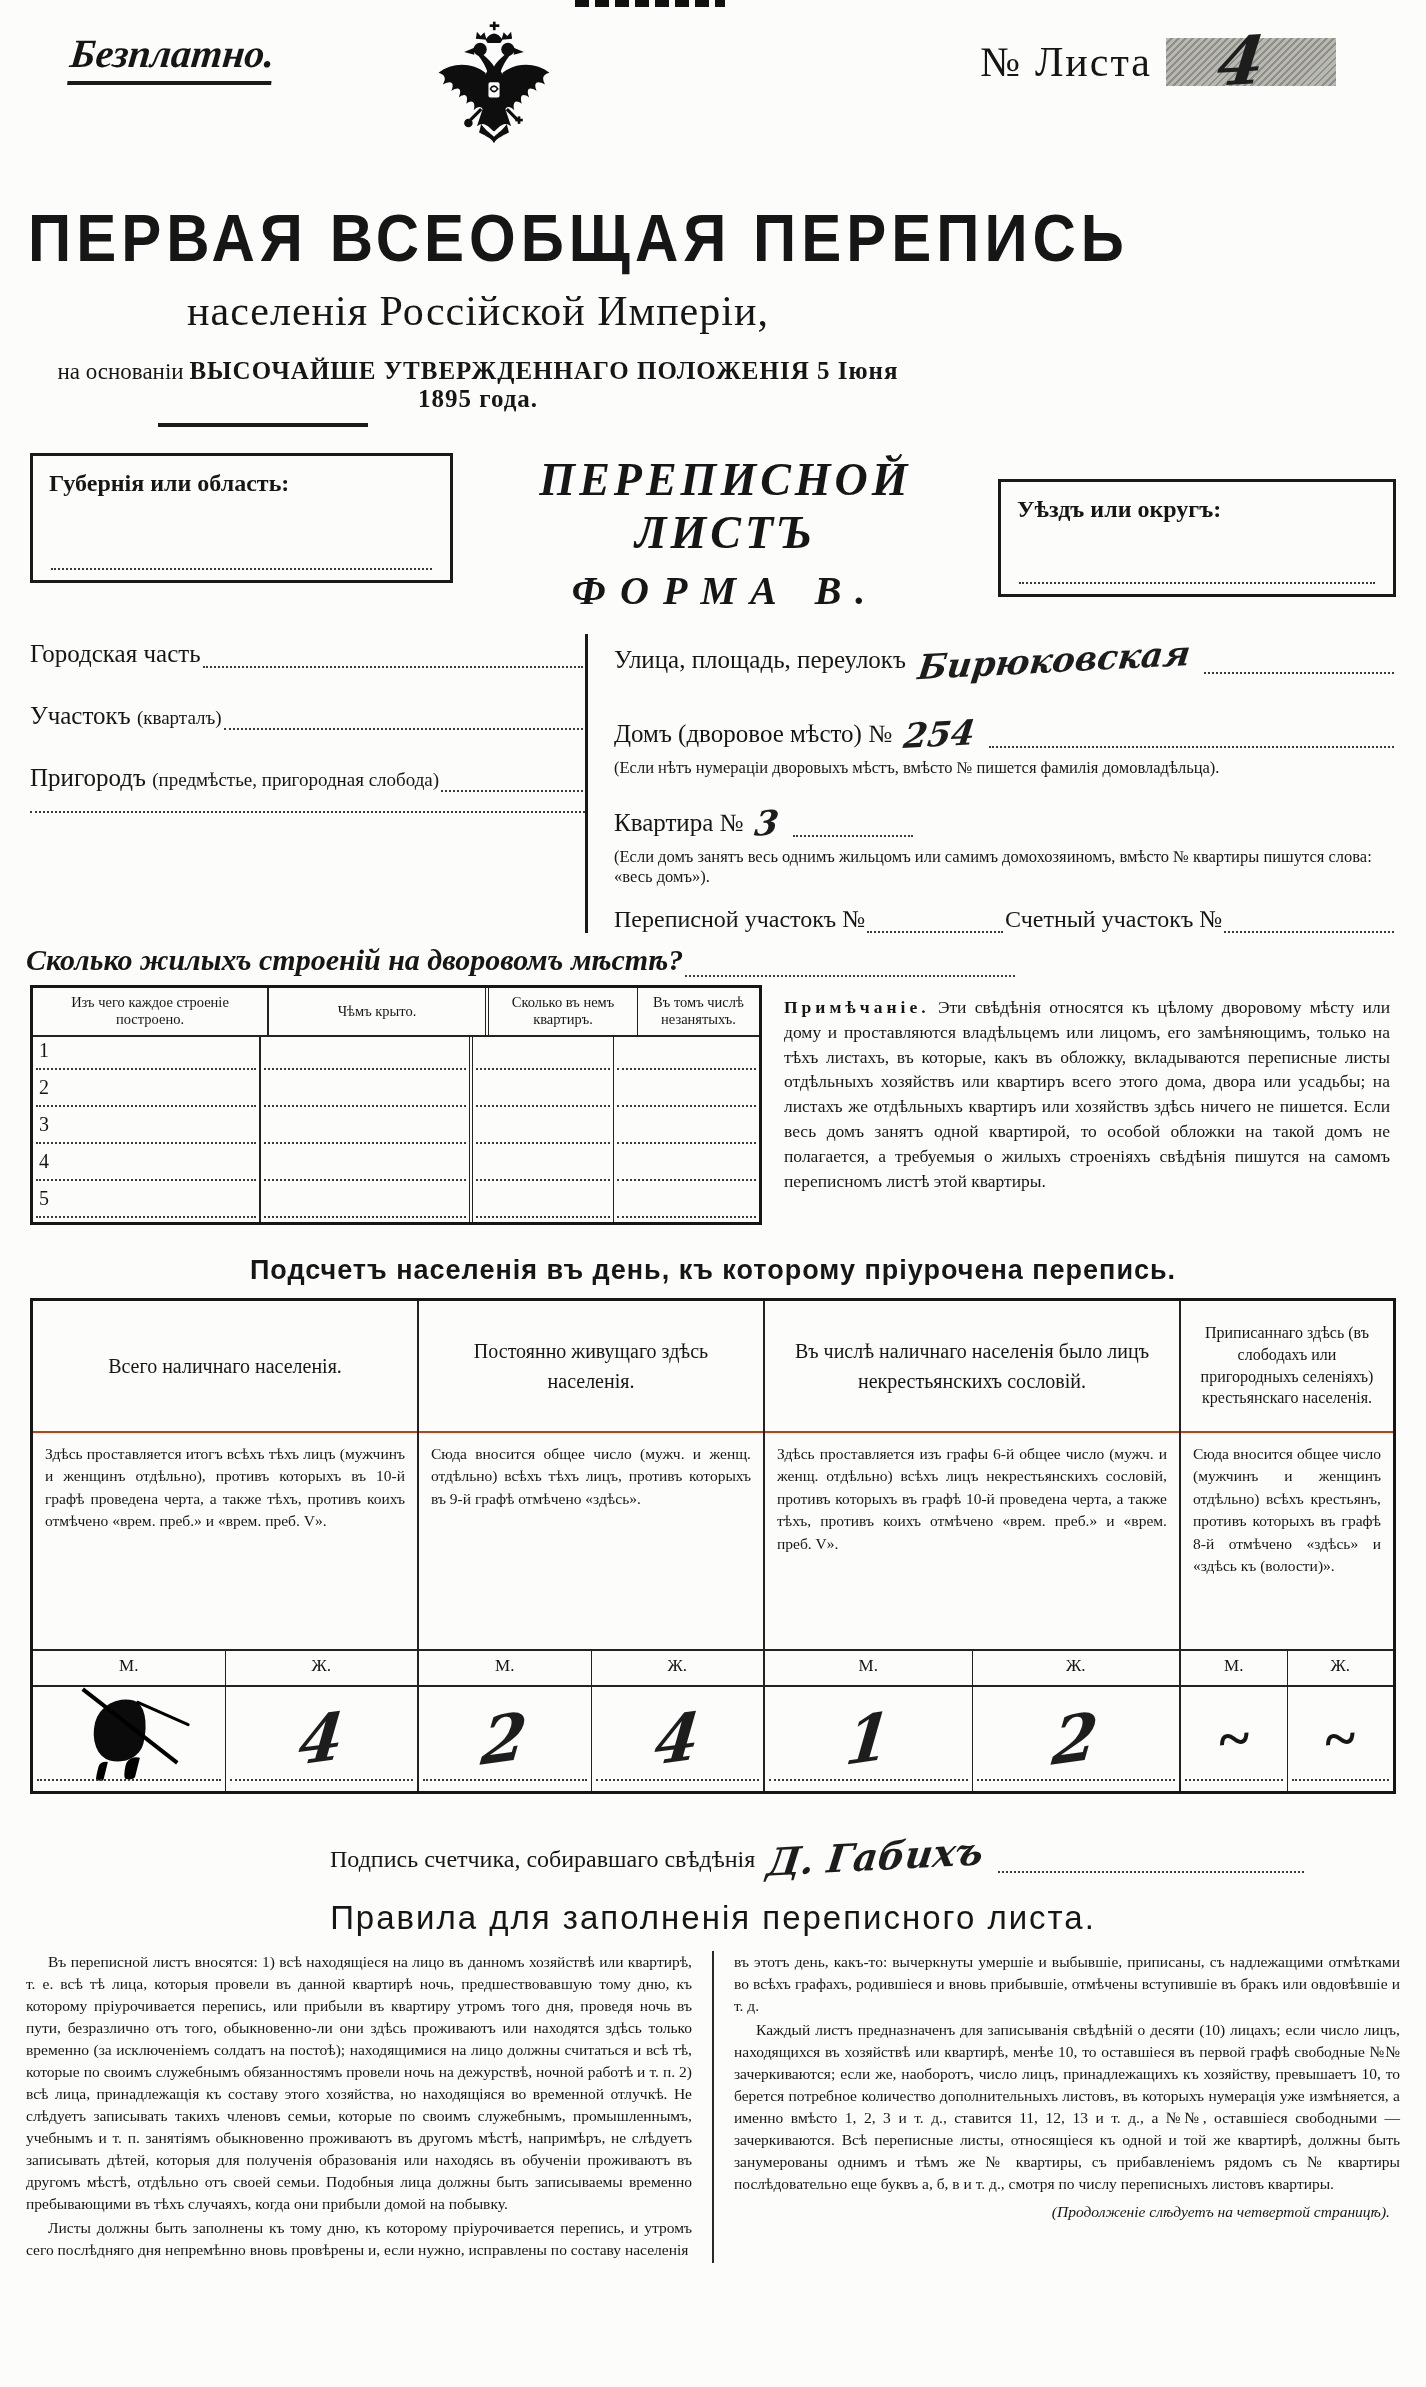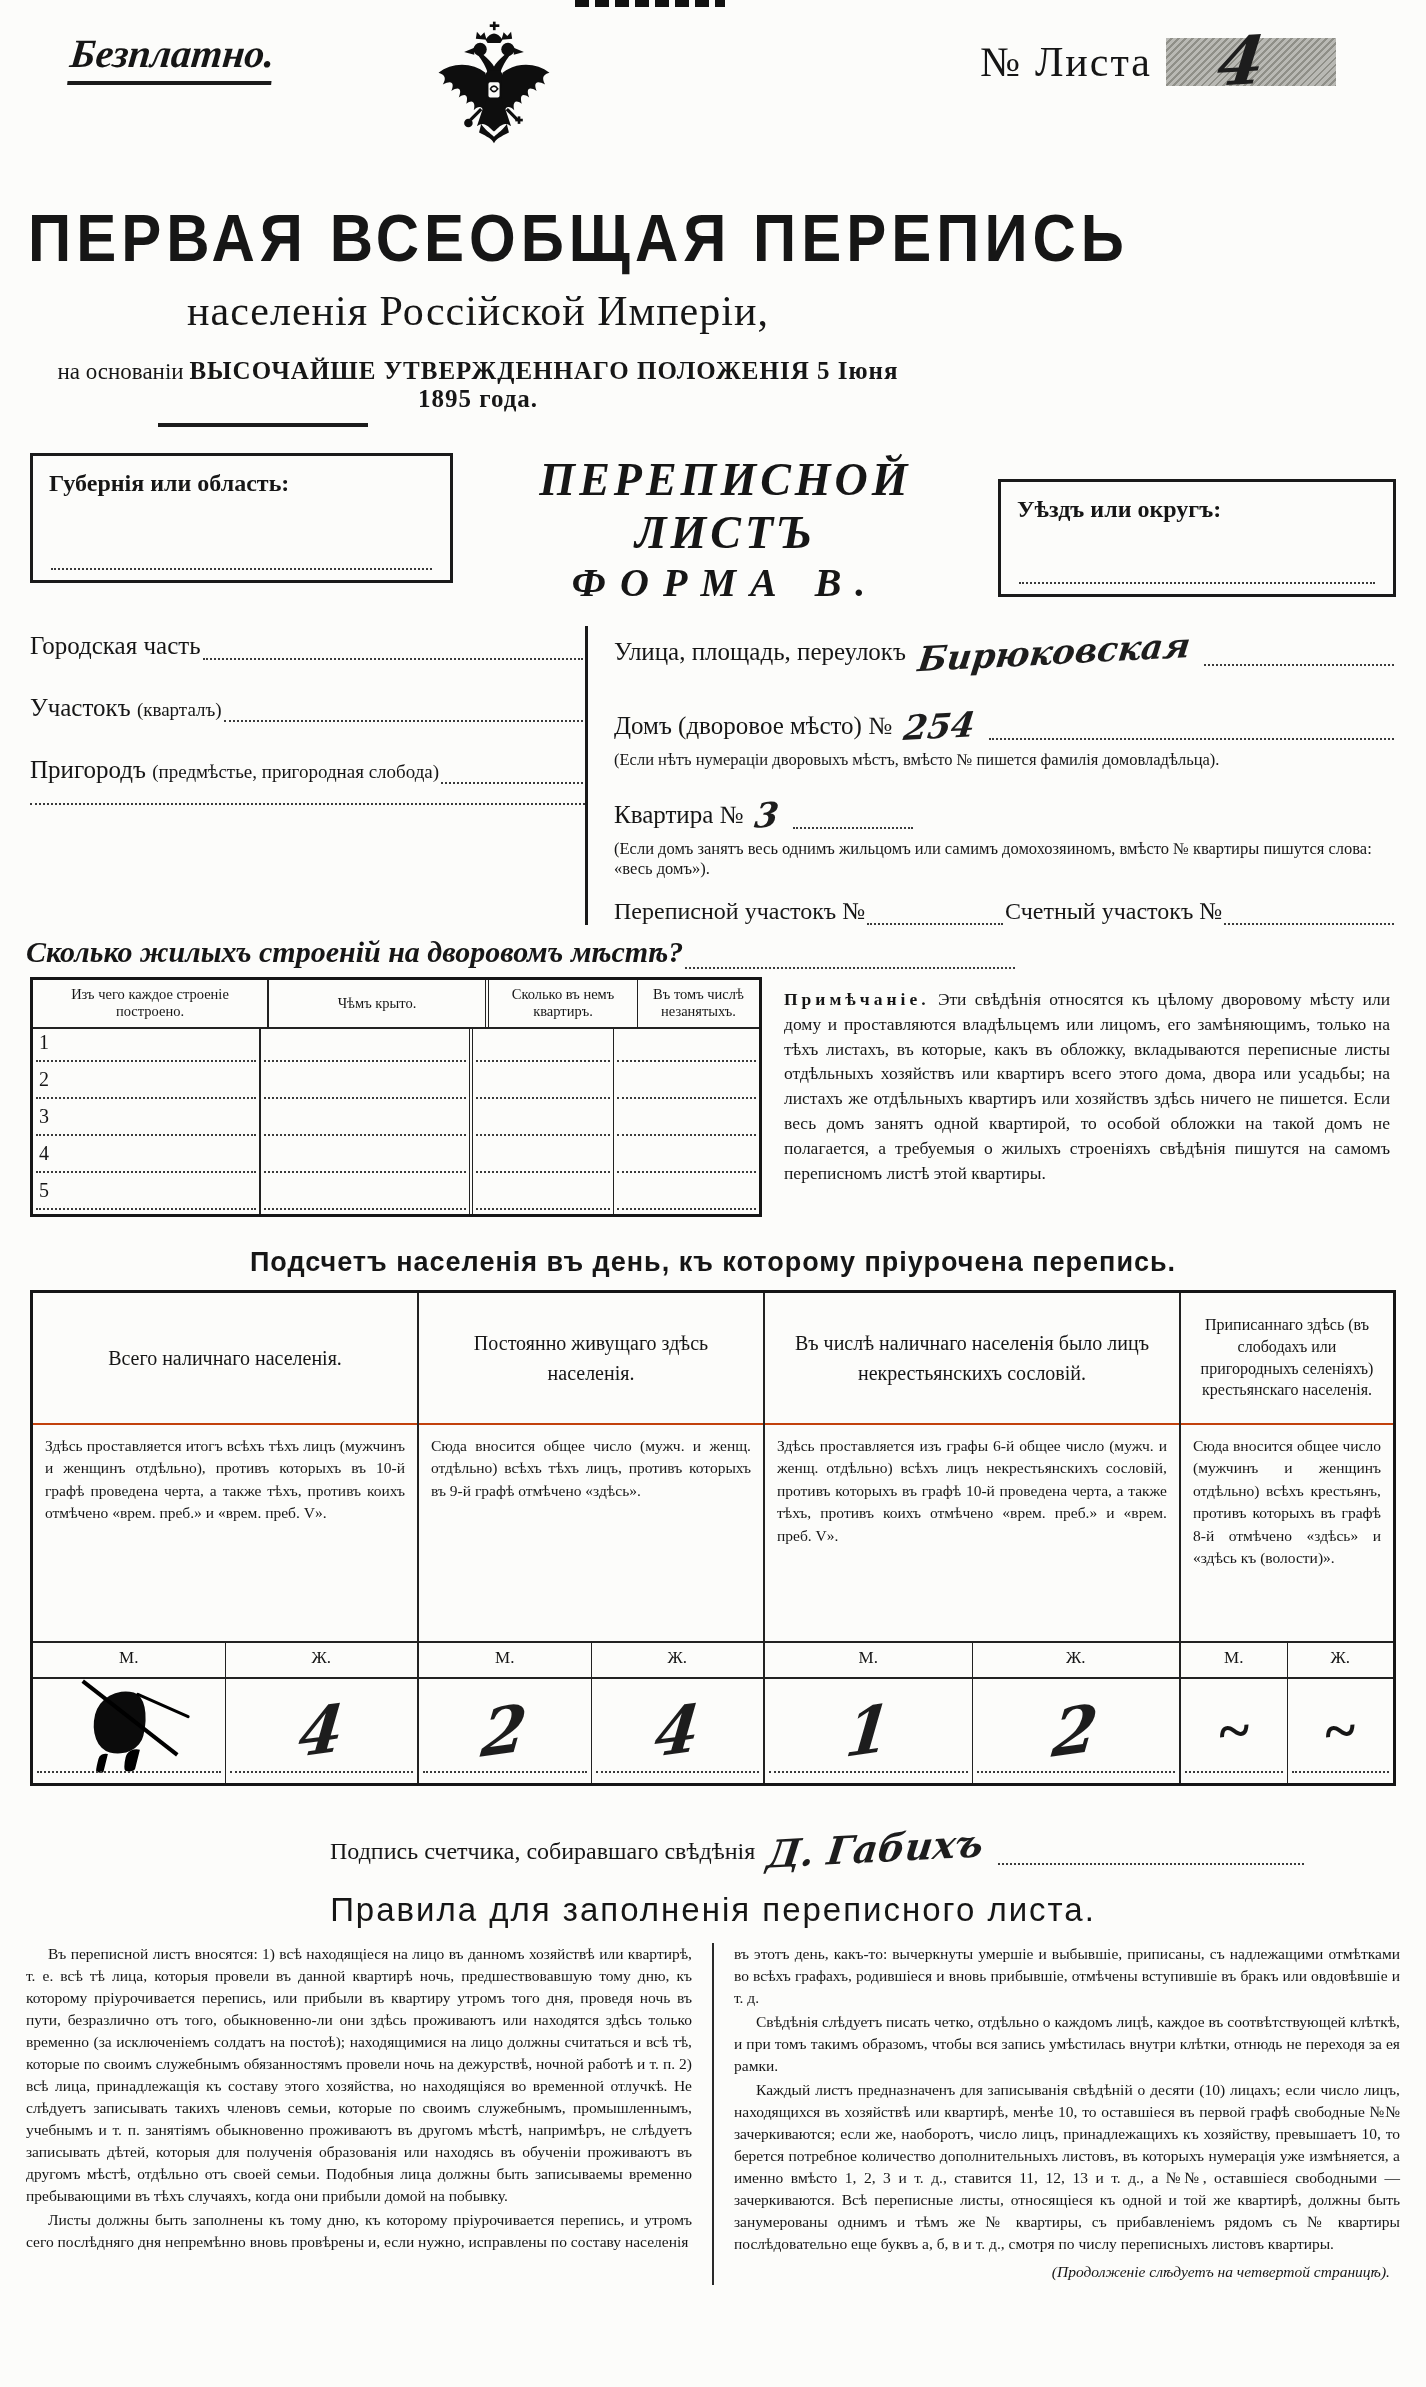--- a/index.html
+++ b/index.html
@@ -33,21 +33,21 @@
 
   
   .formhead { display:flex; margin:26px 30px 0 30px; align-items:stretch; }
   .fh-box { border:3px solid #1a1a1a; padding:14px 16px 10px 16px;
     display:flex; flex-direction:column; justify-content:space-between; }
   .fh-left { width:385px; height:100px; }
   .fh-right { width:360px; height:88px; margin-top:26px; }
   .fh-box .lbl { font-size:24px; font-weight:bold; }
   .fh-center { flex:1; text-align:center;font-style:italic; }
   .fh-c1 { font-size:46px; font-weight:bold; letter-spacing:4px; }
-  .fh-c2 { font-size:40px; font-weight:bold; letter-spacing:14px; margin-top:0; }
+  .fh-c2 { font-size:40px; font-weight:bold; letter-spacing:14px; margin-top:8px; }
   .dotline { border-bottom:2px dotted #3a3a3a; flex:1; margin:0 2px; min-height:1em; }
   .fh-box .dotline { flex:none; height:1px; margin-top:18px; }
 
   
   .address { display:flex; margin:20px 30px 0 30px; }
   .addr-left { width:555px; padding-top:6px; }
   .addr-right { flex:1; border-left:3px solid #1a1a1a; padding-left:26px; }
   .arow { display:flex; align-items:flex-end; font-size:25px; margin-bottom:34px; }
   .arow .lbl { white-space:nowrap; }
   .arow .lbl small { font-size:19px; }
@@ -389,18 +389,17 @@
   </div>
 
   <div class="rheading">Правила для заполненія переписного листа.</div>
   <div class="rules">
     <div class="rcol left">
       <p>Въ переписной листъ вносятся: 1) всѣ находящіеся на лицо въ данномъ хозяйствѣ или квартирѣ, т. е. всѣ тѣ лица, которыя провели въ данной квартирѣ ночь, предшествовавшую тому дню, къ которому пріурочивается перепись, или прибыли въ квартиру утромъ того дня, проведя ночь въ пути, безразлично отъ того, обыкновенно-ли они здѣсь проживаютъ или находятся здѣсь только временно (за исключеніемъ солдатъ на постоѣ); находящимися на лицо должны считаться и всѣ тѣ, которые по своимъ служебнымъ обязанностямъ провели ночь на дежурствѣ, ночной работѣ и т. п. 2) всѣ лица, принадлежащія къ составу этого хозяйства, но находящіяся во временной отлучкѣ. Не слѣдуетъ записывать такихъ членовъ семьи, которые по своимъ служебнымъ, промышленнымъ, учебнымъ и т. п. занятіямъ обыкновенно проживаютъ въ другомъ мѣстѣ, напримѣръ, не слѣдуетъ записывать дѣтей, которыя для полученія образованія или находясь въ обученіи проживаютъ въ другомъ мѣстѣ, отдѣльно отъ своей семьи. Подобныя лица должны быть записываемы временно пребывающими въ тѣхъ случаяхъ, когда они прибыли домой на побывку.</p>
       <p>Листы должны быть заполнены къ тому дню, къ которому пріурочивается перепись, и утромъ сего послѣдняго дня непремѣнно вновь провѣрены и, если нужно, исправлены по составу населенія</p>
     </div>
     <div class="rcol right">
       <p class="cont">въ этотъ день, какъ-то: вычеркнуты умершіе и выбывшіе, приписаны, съ надлежащими отмѣтками во всѣхъ графахъ, родившіеся и вновь прибывшіе, отмѣчены вступившіе въ бракъ или овдовѣвшіе и т. д.</p>
-      <p>Свѣдѣнія слѣдуетъ писать четко, отдѣльно о каждомъ лицѣ, каждое въ соотвѣтствующей клѣткѣ, и при томъ такимъ образомъ, чтобы вся запись умѣстилась внутри клѣтки, отнюдь не переходя за ея рамки.</p>
       <p>Каждый листъ предназначенъ для записыванія свѣдѣній о десяти (10) лицахъ; если число лицъ, находящихся въ хозяйствѣ или квартирѣ, менѣе 10, то оставшіеся въ первой графѣ свободные №№ зачеркиваются; если же, наоборотъ, число лицъ, принадлежащихъ къ хозяйству, превышаетъ 10, то берется потребное количество дополнительныхъ листовъ, въ которыхъ нумерація уже измѣняется, а именно вмѣсто 1, 2, 3 и т. д., ставится 11, 12, 13 и т. д., а №№, оставшіеся свободными — зачеркиваются. Всѣ переписные листы, относящіеся къ одной и той же квартирѣ, должны быть занумерованы однимъ и тѣмъ же № квартиры, съ прибавленіемъ рядомъ съ № квартиры послѣдовательно еще буквъ а, б, в и т. д., смотря по числу переписныхъ листовъ квартиры.</p>
       <p class="fin">(Продолженіе слѣдуетъ на четвертой страницѣ).</p>
     </div>
   </div>
 </div>
 
 </body></html>

